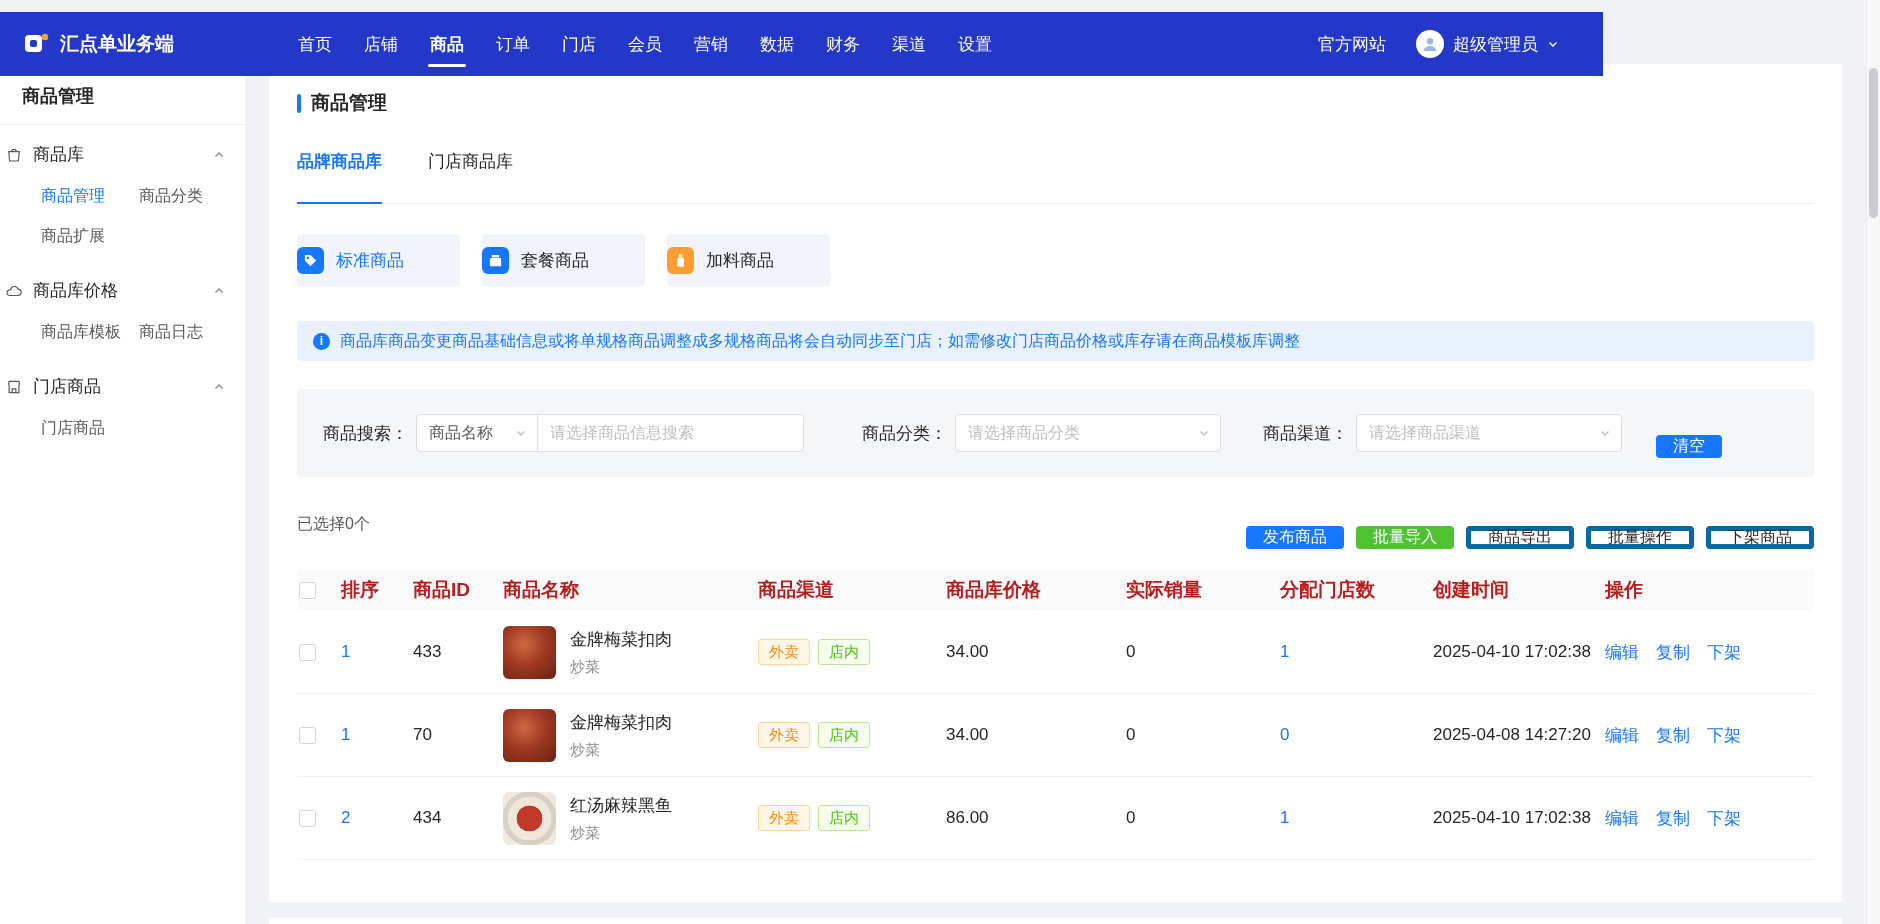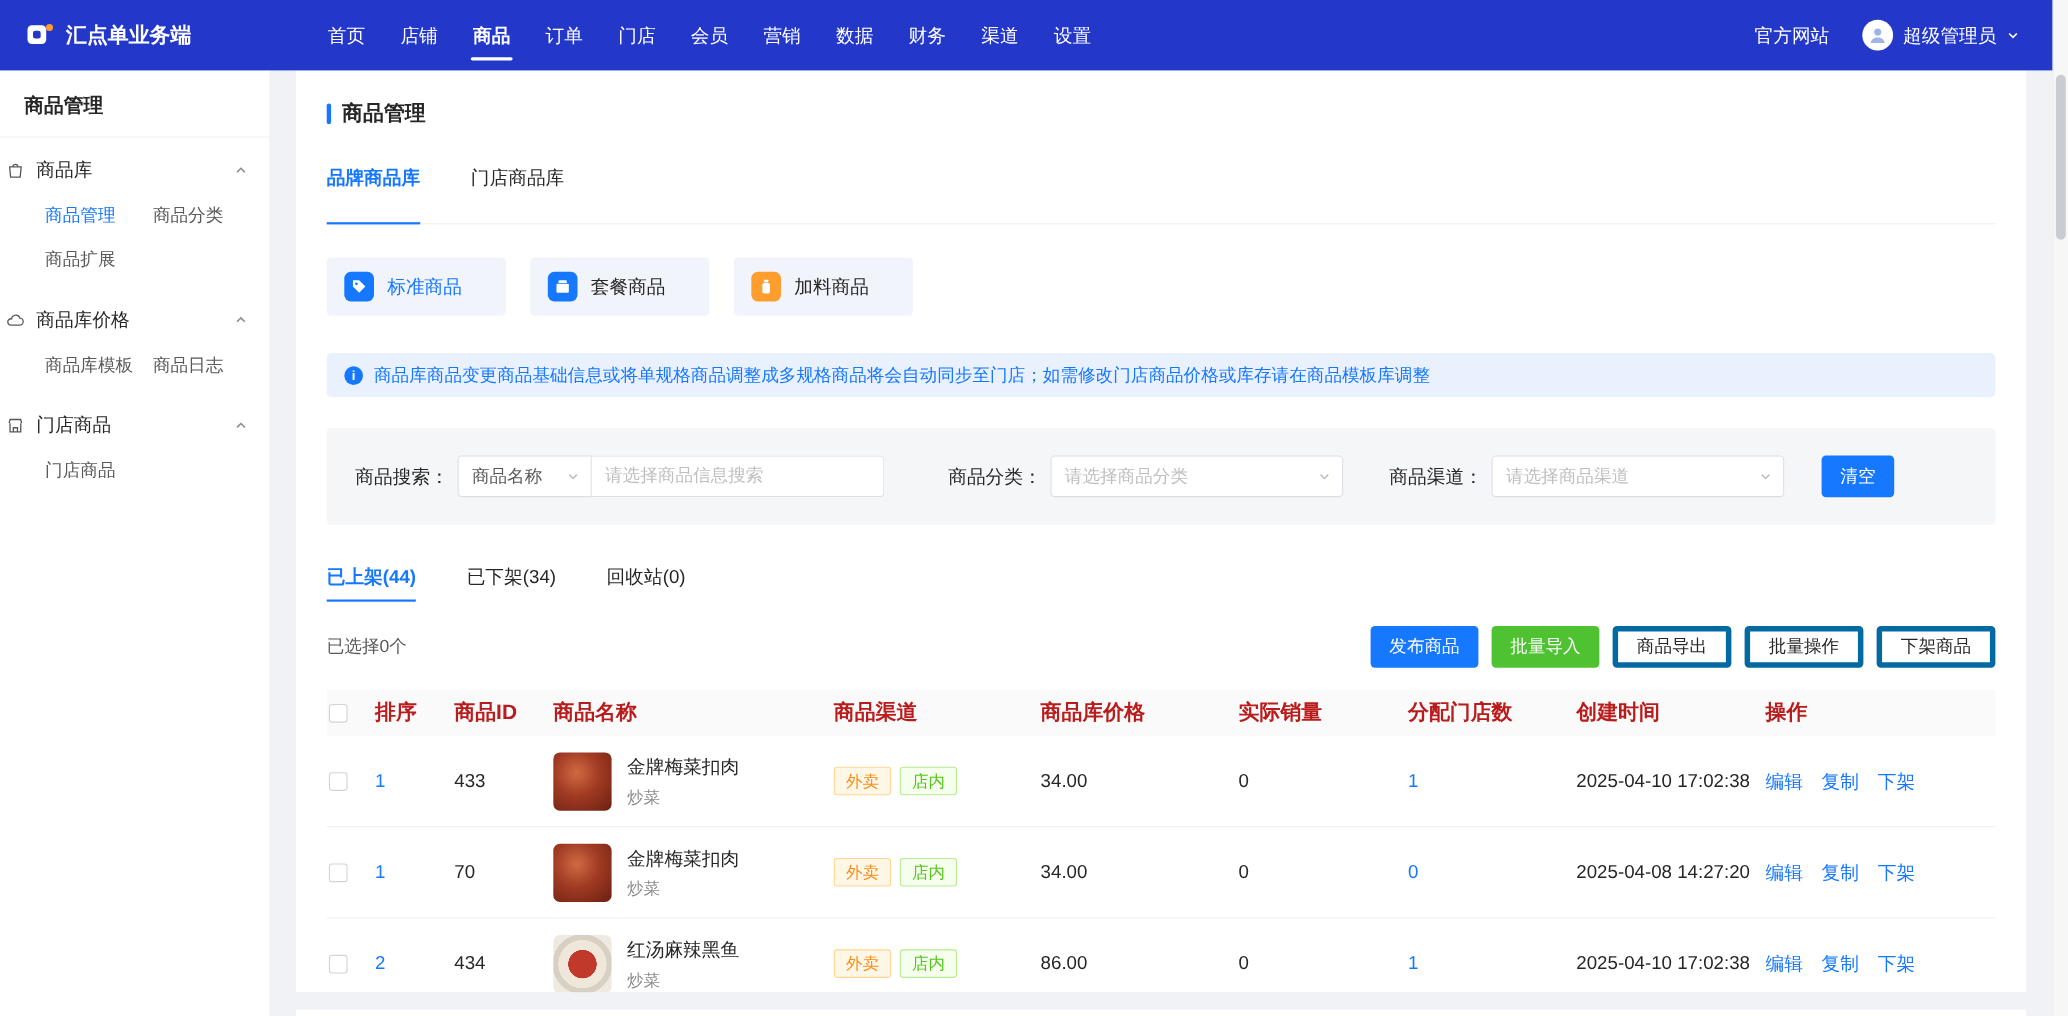--- a/index.html
+++ b/index.html
@@ -5,21 +5,21 @@
   * { box-sizing: border-box; margin: 0; padding: 0; }
   html, body {
     width: 1880px; height: 924px; overflow: hidden;
     background: #f0f2f5;
     font-family: "Liberation Sans", sans-serif;
   }
   a { text-decoration: none; }
 
   
   .topbar {
-    position: absolute; left: 0; top: 0; width: 1880px; height: 64px;
+    position: absolute; left: 0; top: 12px; width: 1603px; height: 64px;
     background: #2337c8; color: #fff;
     display: flex; align-items: center; padding: 0 44px 0 22px; z-index: 5;
   }
   .brand { display: flex; align-items: center; gap: 10px; font-size: 19px; font-weight: bold; min-width: 226px; }
   .topnav { display: flex; align-items: stretch; height: 100%; margin-left: 34px; }
   .nav-item { position: relative; display: flex; align-items: center; padding: 0 16px; font-size: 17px; cursor: pointer; }
   .nav-item.active { font-weight: bold; }
   .nav-item.active::after { content: ""; position: absolute; left: 14px; right: 14px; bottom: 9px; height: 3px; background: #fff; border-radius: 2px; }
   .top-right { margin-left: auto; display: flex; align-items: center; gap: 30px; font-size: 17px; }
   .user { display: flex; align-items: center; gap: 9px; cursor: pointer; }
@@ -48,41 +48,41 @@
   .page-title-row { display: flex; align-items: center; gap: 10px; padding-top: 26px; }
   .title-accent { width: 4px; height: 19px; background: #1677ff; border-radius: 2px; }
   .page-title { font-size: 19px; font-weight: bold; color: #262626; }
 
   .lib-tabs { display: flex; gap: 46px; margin-top: 34px; border-bottom: 1px solid #f0f0f0; }
   .lib-tab { font-size: 17px; color: #262626; padding-bottom: 30px; position: relative; cursor: pointer; }
   .lib-tab.active { color: #1677ff; font-weight: bold; }
   .lib-tab.active::after { content: ""; position: absolute; left: 0; right: 0; bottom: -1px; height: 2px; background: #1677ff; }
 
   .type-cards { display: flex; gap: 22px; margin-top: 30px; }
-  .type-card { width: 163px; height: 53px; background: #f1f5fb; border-radius: 4px; display: flex; align-items: center; gap: 12px; padding-left: 16px; font-size: 17px; color: #262626; cursor: pointer; }
+  .type-card { width: 163px; height: 53px; background: #f1f5fb; border-radius: 4px; display: flex; align-items: center; gap: 12px; font-size: 17px; color: #262626; cursor: pointer; }
   .type-card.active .type-label { color: #1677ff; }
   .type-icon { width: 27px; height: 27px; border-radius: 6px; display: flex; align-items: center; justify-content: center; flex: none; }
   .type-icon.blue { background: #1677ff; }
   .type-icon.orange { background: #ff9d2e; }
 
   .alert { margin-top: 34px; height: 40px; background: #e9f1ff; border-radius: 4px; display: flex; align-items: center; gap: 10px; padding: 0 16px; font-size: 16px; color: #1677ff; }
   .info-icon { width: 17px; height: 17px; border-radius: 50%; background: #1677ff; color: #fff; font-size: 12px; font-weight: bold; display: flex; align-items: center; justify-content: center; flex: none; }
 
   .filters { margin-top: 28px; background: #f5f6f8; border-radius: 4px; height: 88px; display: flex; align-items: center; padding: 0 26px; font-size: 17px; color: #262626; }
   .flabel { margin-right: 8px; white-space: nowrap; }
   .ctrl { height: 38px; background: #fff; border: 1px solid #dcdfe6; display: flex; align-items: center; font-size: 16px; }
   .select { justify-content: space-between; padding: 0 10px 0 12px; cursor: pointer; }
   .sel-type { width: 122px; border-radius: 4px 0 0 4px; color: #595959; }
   .search-input { width: 266px; border-radius: 0 4px 4px 0; border-left: none; padding: 0 12px; color: #262626; outline: none; font-family: inherit; }
   .search-input::placeholder { color: #bfbfbf; }
   .sel-wide { width: 266px; border-radius: 4px; }
   .placeholder { color: #bfbfbf; }
   .gap-a { width: 58px; } .gap-c { width: 42px; } .gap-d { width: 34px; }
 
-  .btn { height: 38px; border-radius: 4px; border: none; font-size: 16px; cursor: pointer; display: inline-flex; align-items: center; justify-content: center; padding: 0 17px; font-family: inherit; white-space: nowrap; }
+  .btn { height: 23px; border-radius: 4px; border: none; font-size: 16px; cursor: pointer; display: inline-flex; align-items: center; justify-content: center; padding: 0 17px; font-family: inherit; white-space: nowrap; margin-top: 27px; }
   .btn-primary { background: #1677ff; color: #fff; }
   .btn-success { background: #4fc232; color: #fff; }
   .btn-default { background: #fff; color: #262626; border: 5px solid #0369a1; font-family: Liberation Serif, serif; }
 
   .status-tabs { display: flex; gap: 46px; margin-top: 36px; }
   .status-tab { font-size: 17px; color: #262626; padding-bottom: 11px; position: relative; cursor: pointer; }
   .status-tab.active { color: #1677ff; font-weight: bold; }
   .status-tab.active::after { content: ""; position: absolute; left: 0; right: 0; bottom: 0; height: 2px; background: #1677ff; }
 
   .list-toolbar { display: flex; align-items: center; margin-top: 22px; }
@@ -315,25 +315,20 @@
       <div class="ctrl select sel-wide">
         <span class="placeholder">请选择商品渠道</span>
         <svg width="12" height="12" viewBox="0 0 12 12">
             <polyline points="2.5,4.5 6,8 9.5,4.5" fill="none" stroke="#bfbfbf" stroke-width="1.4"></polyline>
           </svg>
       </div>
       <span class="gap-d"></span>
       <button class="btn btn-primary">清空</button>
     </div>
 
-    <div class="status-tabs">
-      <div class="status-tab active">已上架(44)</div>
-      <div class="status-tab">已下架(34)</div>
-      <div class="status-tab">回收站(0)</div>
-    </div>
 
     <div class="list-toolbar">
       <span class="sel-count">已选择0个</span>
       <div class="toolbar-btns">
         <button class="btn btn-primary">发布商品</button>
         <button class="btn btn-success">批量导入</button>
         <button class="btn btn-default">商品导出</button>
         <button class="btn btn-default">批量操作</button>
         <button class="btn btn-default">下架商品</button>
       </div>

